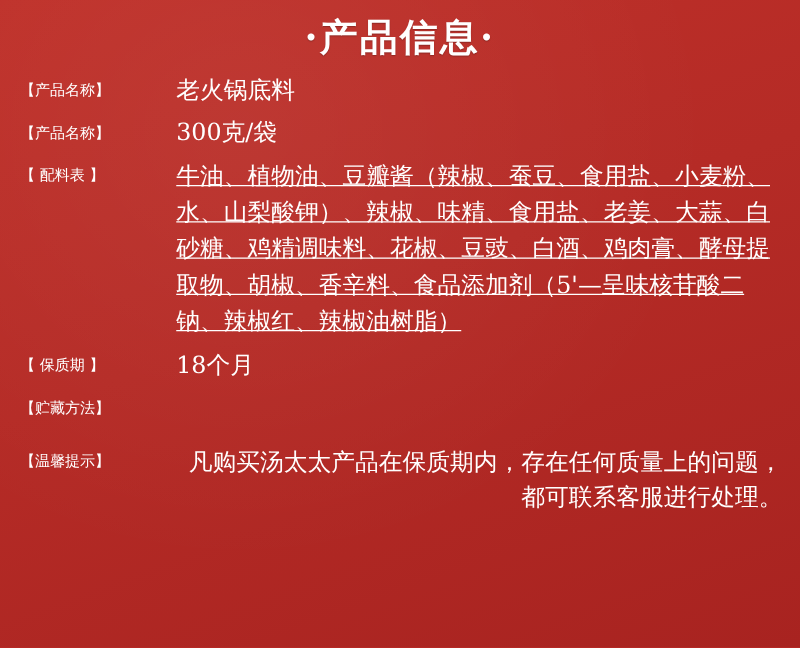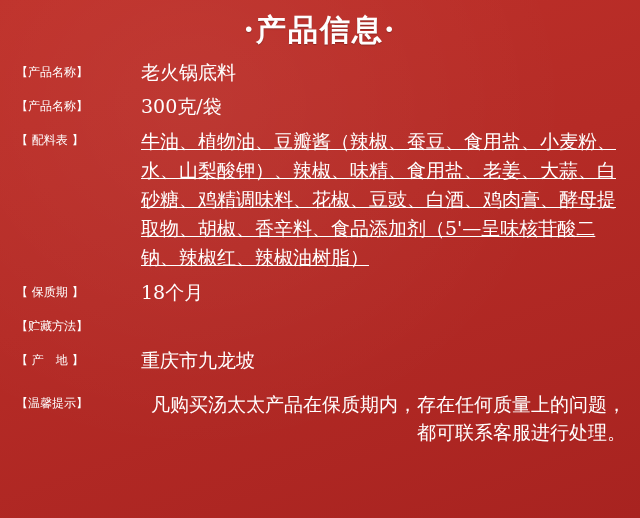--- a/index.html
+++ b/index.html
@@ -97,24 +97,20 @@
 
     <div class="row">
       <div class="row-label">【 保质期 】</div>
       <div class="row-value">18个月</div>
     </div>
 
     <div class="row">
       <div class="row-label">【贮藏方法】</div>
     </div>
 
-    <div class="row">
-      <div class="row-label">【 产　地 】</div>
-      <div class="row-value">重庆市九龙坡</div>
-    </div>
 
     <div class="row tip">
       <div class="row-label">【温馨提示】</div>
       <div class="row-value">凡购买汤太太产品在保质期内，存在任何质量上的问题，都可联系客服进行处理。</div>
     </div>
 
   </div>
 </div>
 
 </body></html>

